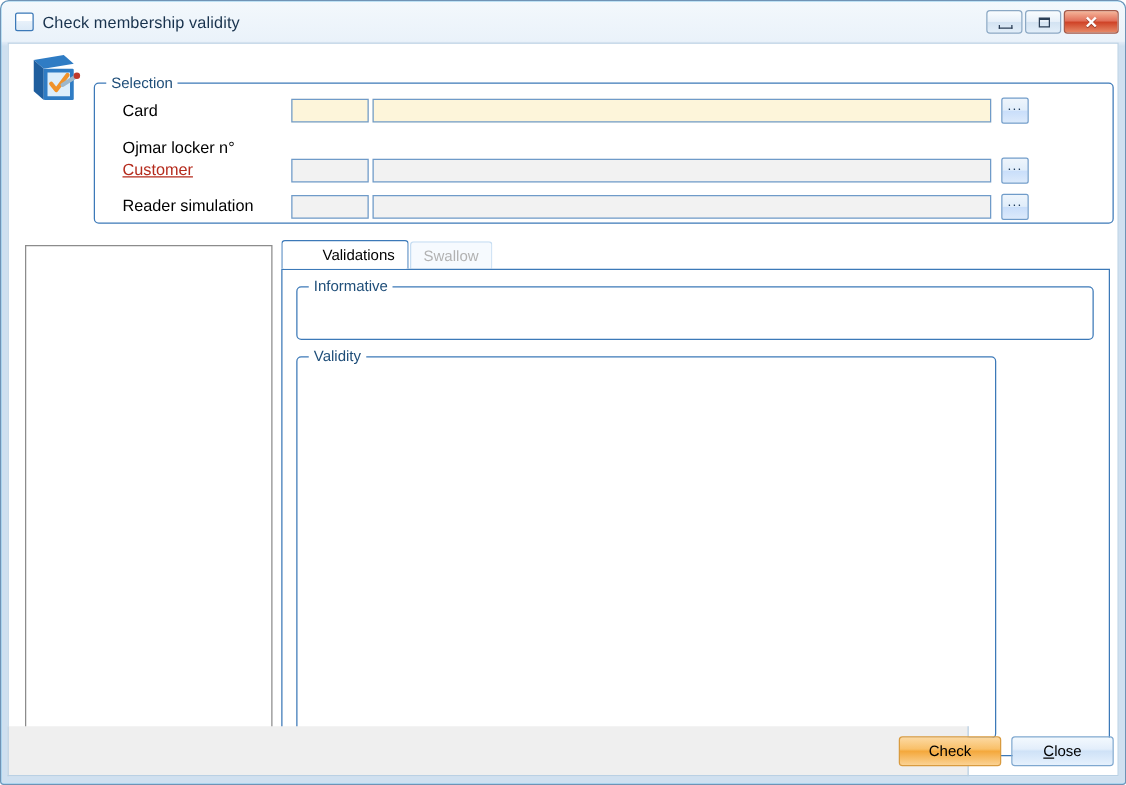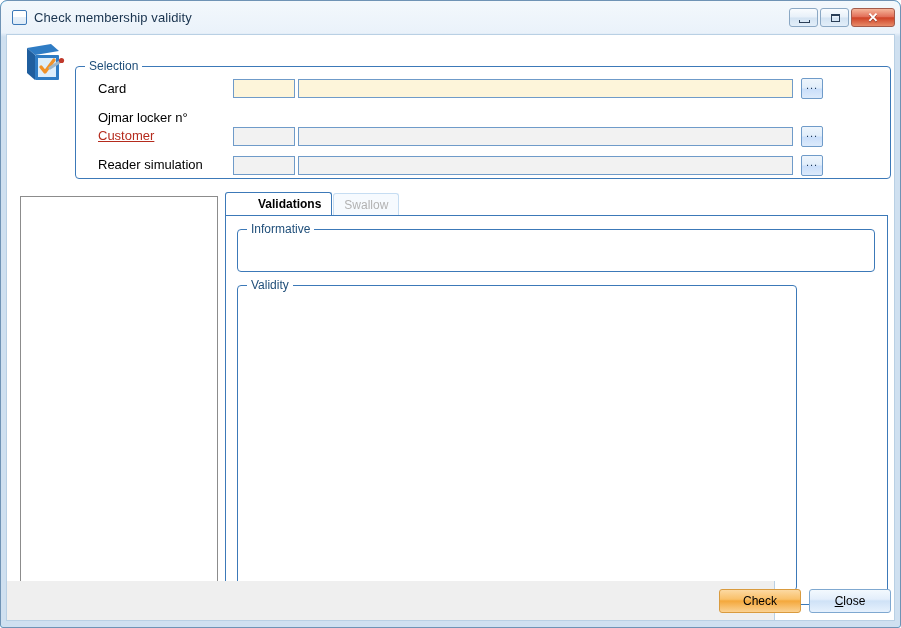--- a/index.html
+++ b/index.html
@@ -226,21 +226,21 @@
     font-size: 12px;
     border: 1px solid #7fb2e5;
     border-bottom: none;
     border-radius: 3px 3px 0 0;
     cursor: pointer;
     white-space: nowrap;
   }
   .tab.active {
     background: #ffffff;
     color: #000000;
-    font-weight: bold;
+    font-weight: normal;
     border-color: #3c79b8;
     position: relative;
     z-index: 3;
     height: 23px;
     padding-left: 32px;
   }
   .tab.disabled {
     background: #f6fafe;
     color: #b2b2b2;
     border-color: #c6ddf2;

